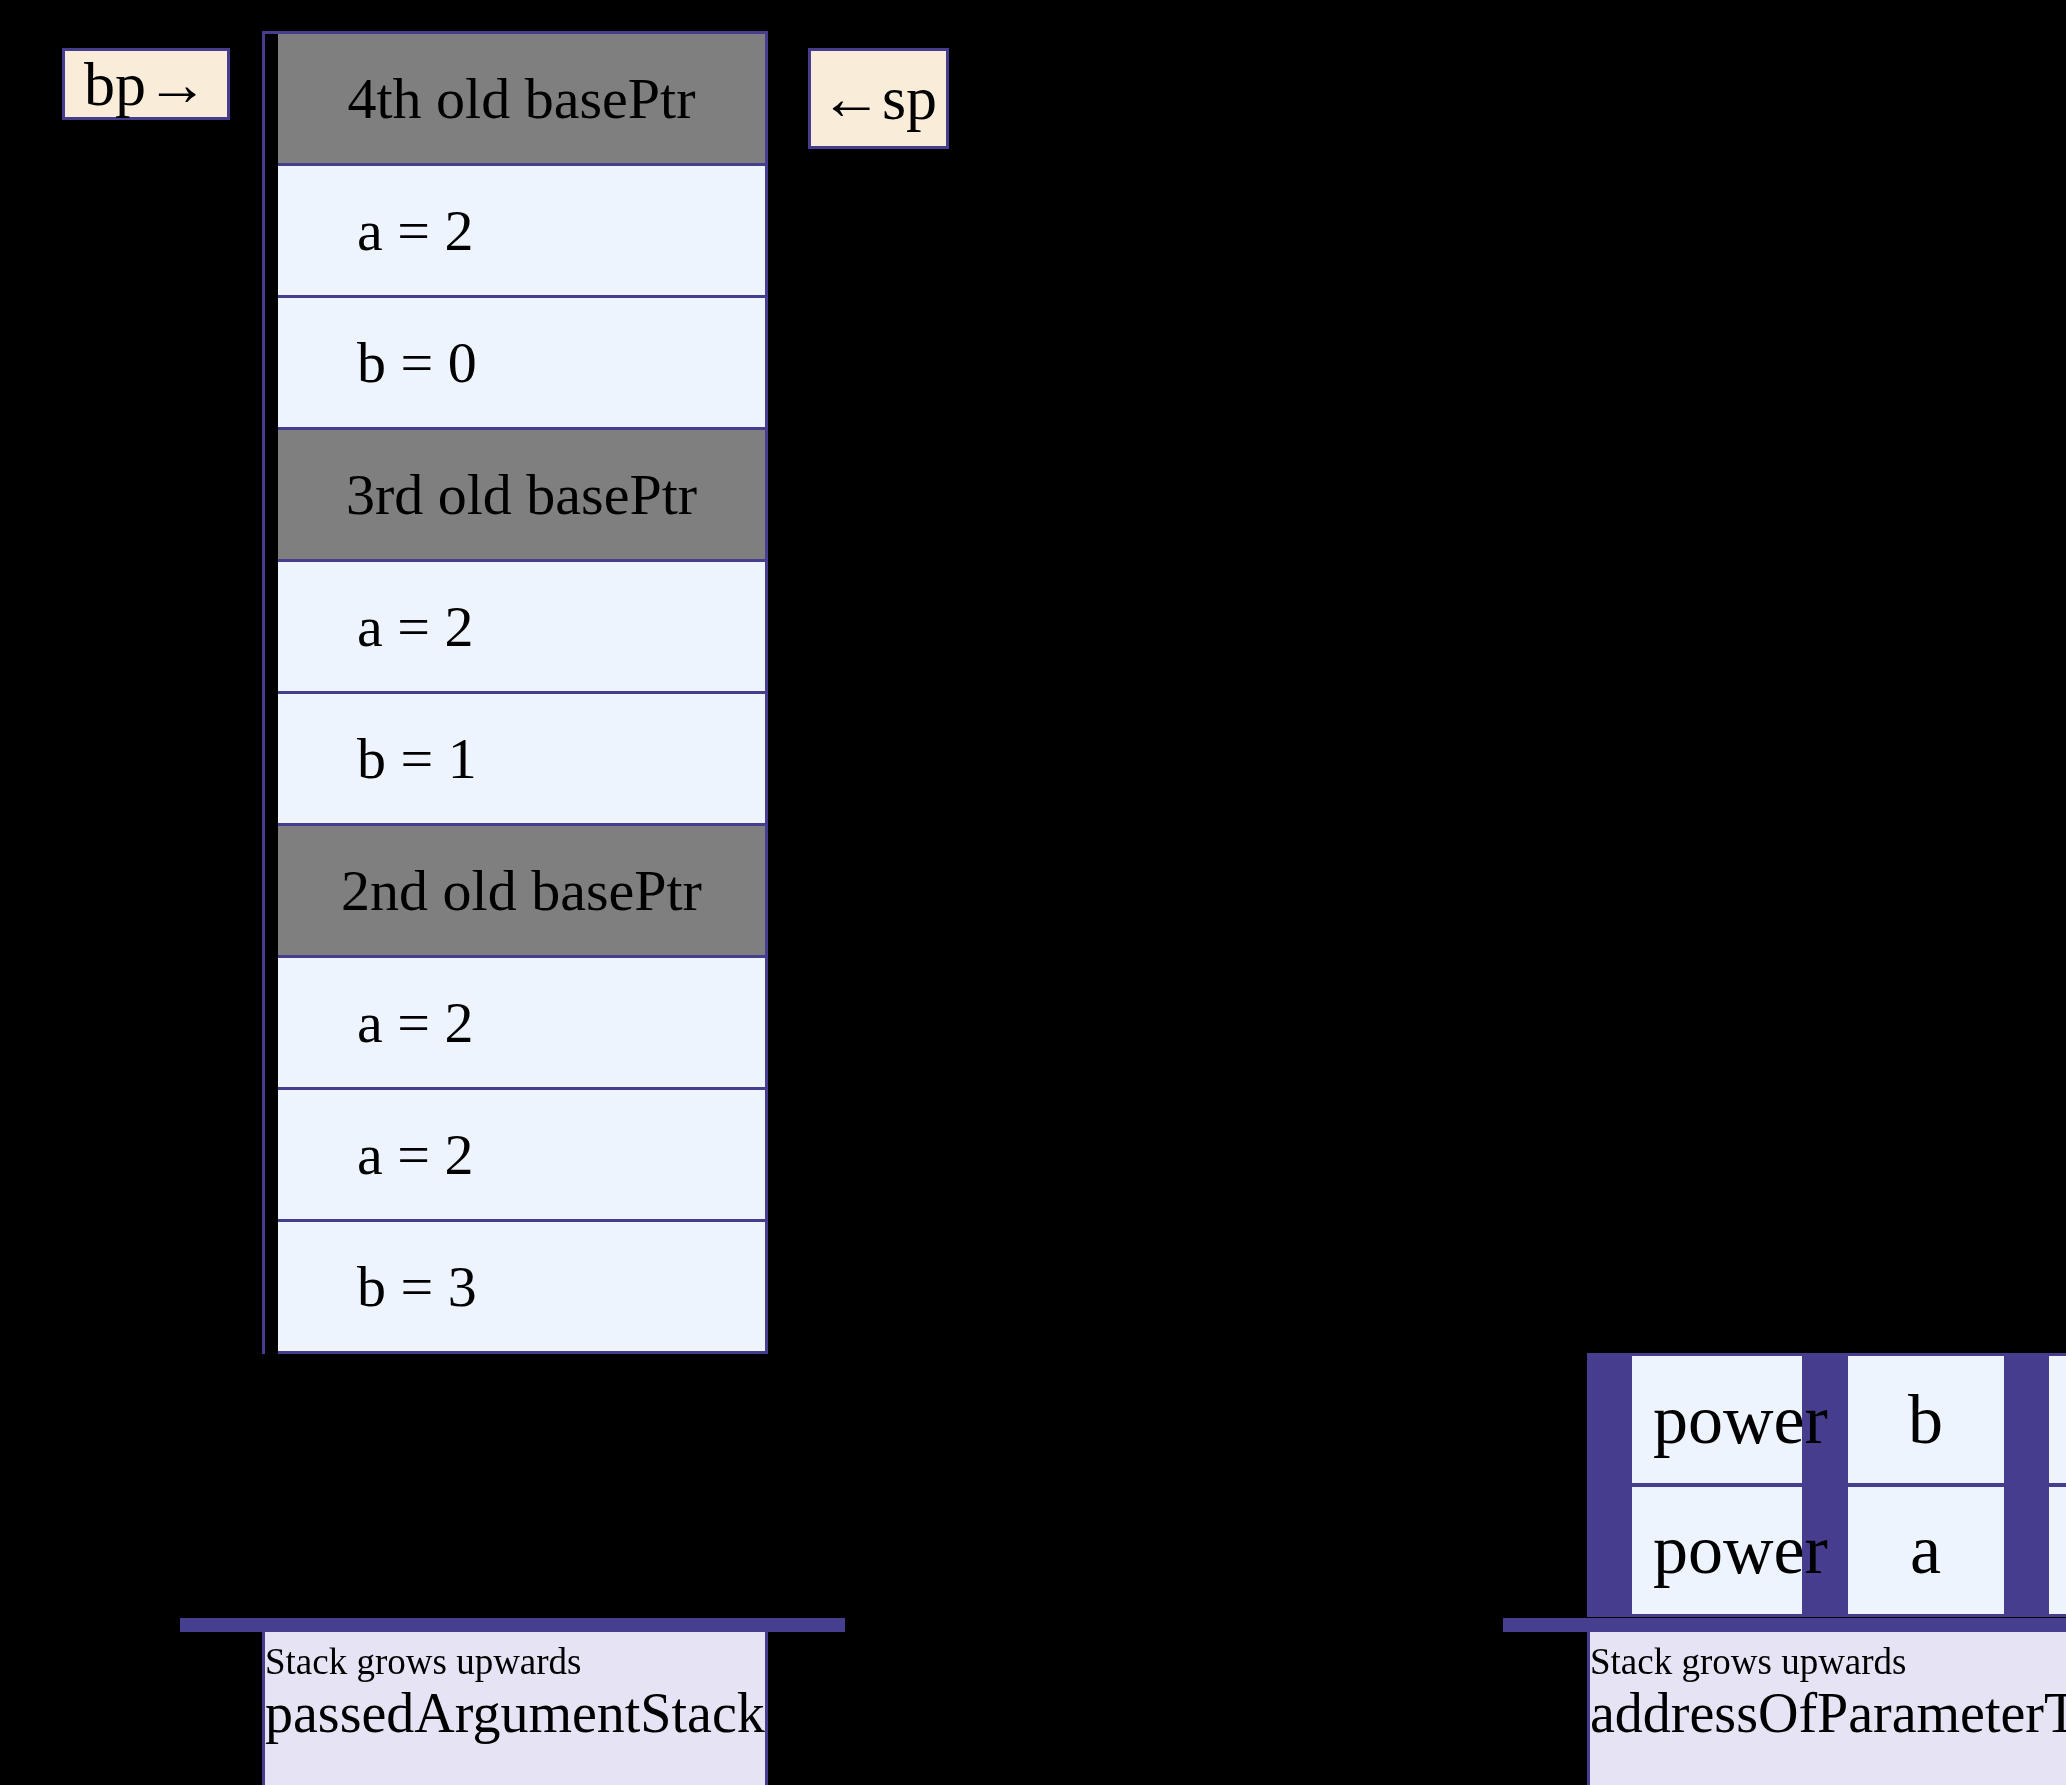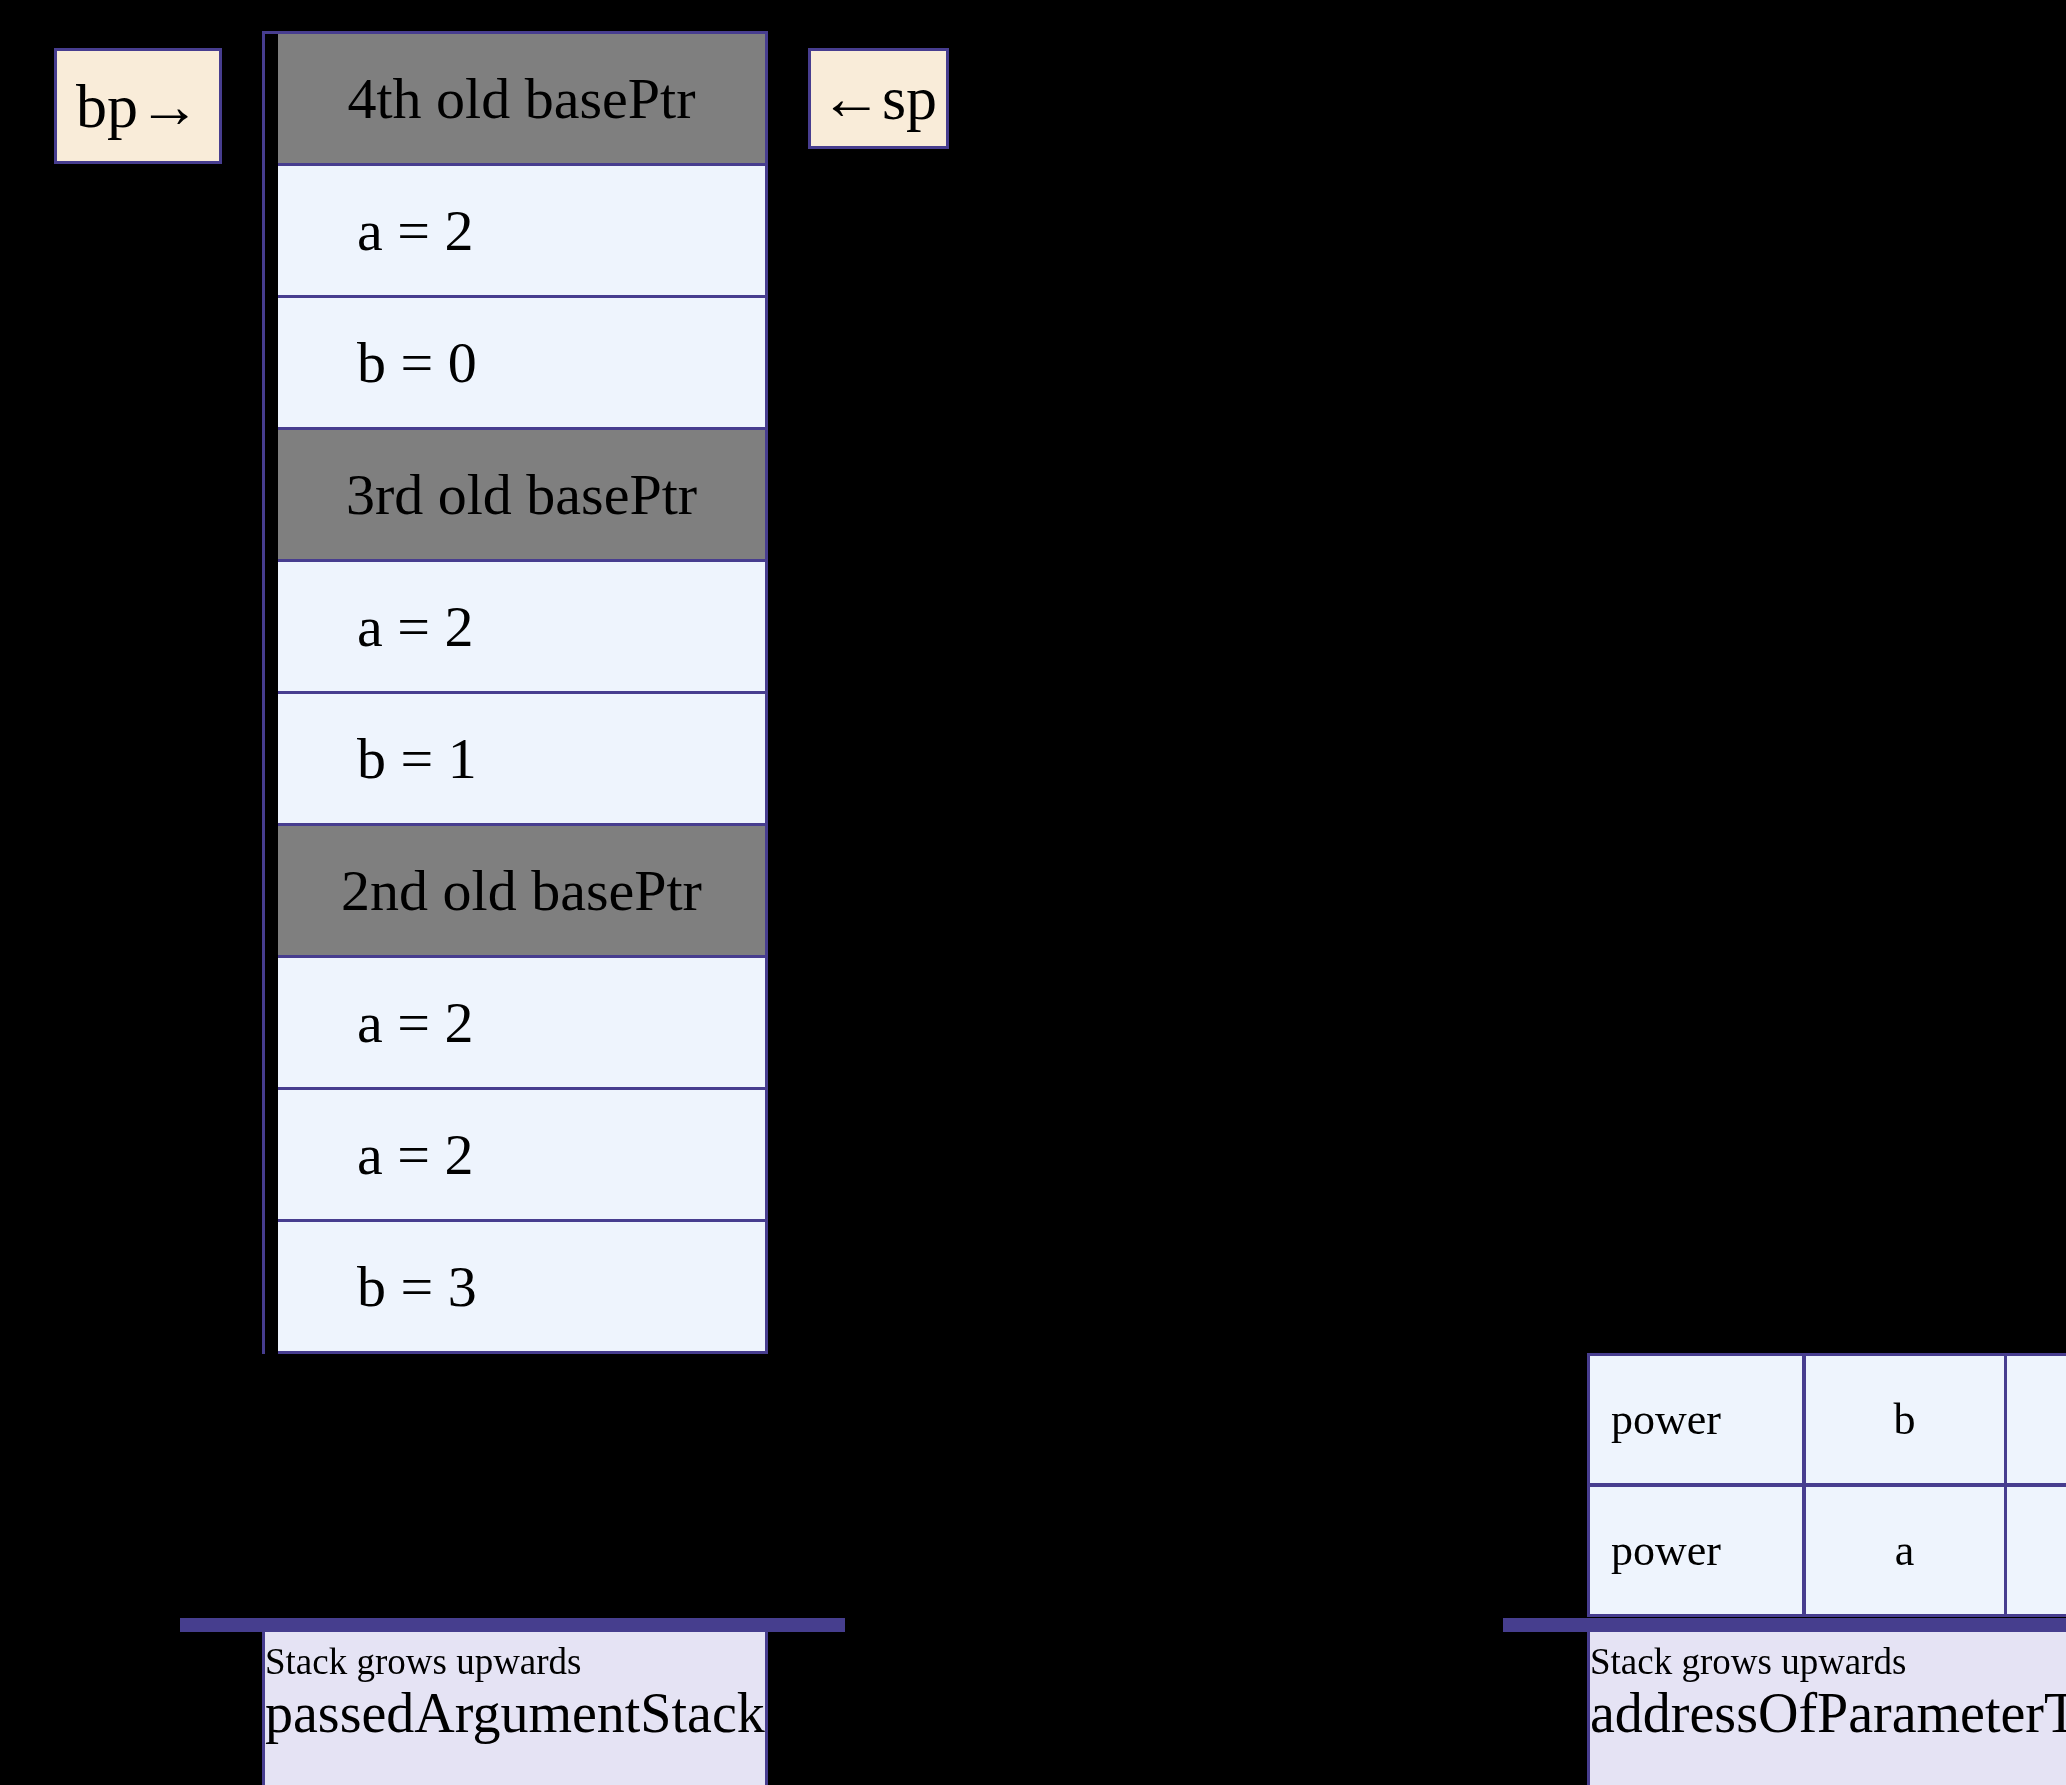--- a/index.html
+++ b/index.html
@@ -25,21 +25,21 @@
   
   .pointer-box{
     position:absolute;
     box-sizing:border-box;
     background:var(--pointer-cream);
     border:3.7px solid var(--border-purple);
     display:flex;align-items:center;justify-content:center;
     font-size:62px;
     white-space:nowrap;
   }
-  .pointer-bp{left:54px;top:48px;width:168px;height:116px;}
+  .pointer-bp{left:62px;top:48px;width:168px;height:72px;}
   .pointer-sp{left:808px;top:48px;width:141px;height:101px;}
 
   
   .stack-column{
     position:absolute;
     left:262px;top:31px;width:506px;
     box-sizing:border-box;
     border:3.3px solid var(--border-purple);
     border-bottom:none;
     padding-left:13px;
@@ -97,22 +97,23 @@
     background:var(--border-purple);
     display:grid;
     grid-template-columns:212px 198px 179px;
     grid-template-rows:1fr 1fr;
     gap:3.3px;
     padding:3.3px;
   }
   .param-cell{
     background:var(--cell-blue);
     display:flex;align-items:center;justify-content:center;
-    font-size:44px;
+    font-size:70px;
     white-space:nowrap;
+    margin-left:42px;
   }
   .param-cell.fn{
     justify-content:flex-start;
     padding-left:20.7px;
   }
 </style>
 </head>
 <body>
 
 <div class="canvas">

